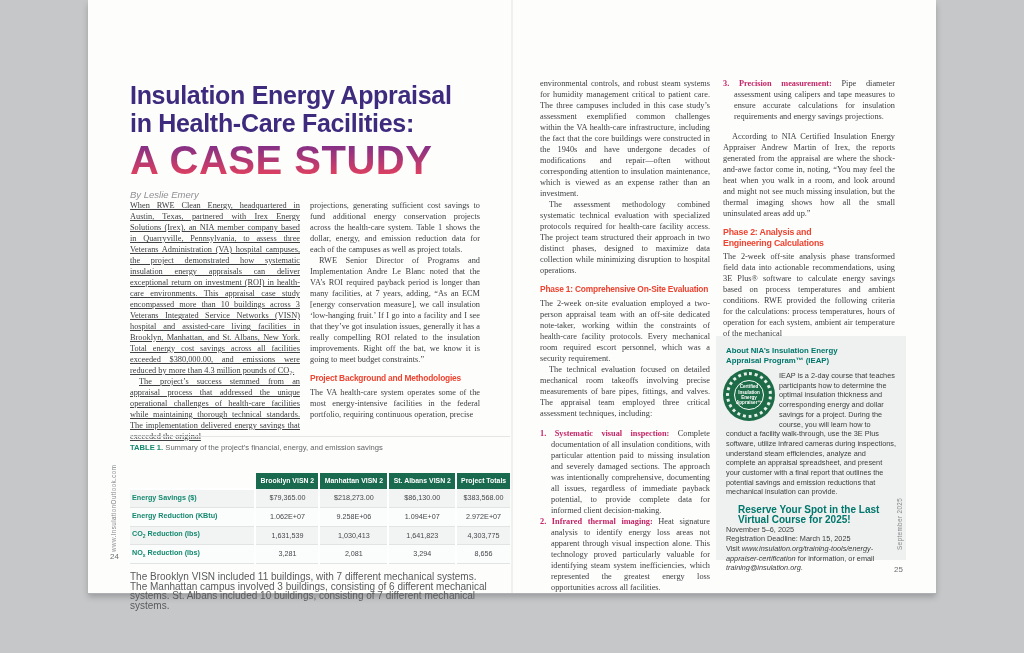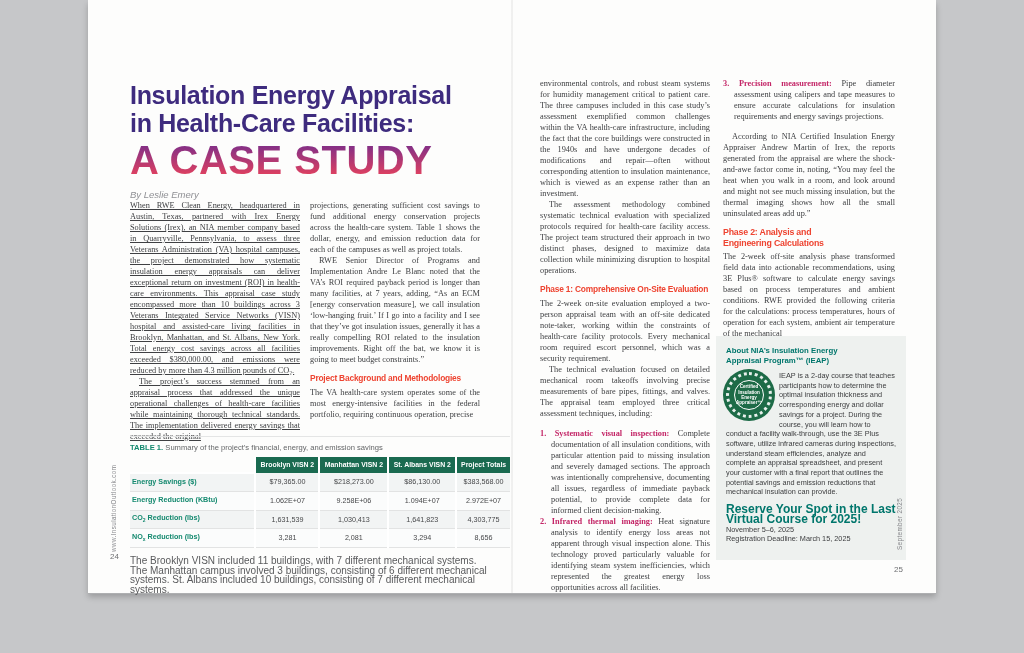--- a/index.html
+++ b/index.html
@@ -40,21 +40,21 @@
     margin:8px 0 3px;font-family:"Liberation Sans",sans-serif;font-weight:bold;
     font-size:8.4px;line-height:10.5px;letter-spacing:-.2px;color:var(--heading-red,#ee4431);
     white-space:nowrap;text-align:left;
   }
   .h-red.two{white-space:pre-line;font-size:8.8px;}
   .list{margin-top:9px;}
   .li{text-indent:-11px;padding-left:11px;}
   .li .num,.li .lead{font-weight:bold;color:var(--list-magenta,#c32566);}
   
   .tbl{position:absolute;left:42px;top:436px;width:380px;border-top:1px solid #e4e5e5;padding-top:6px;}
-  .tbl-caption{font-size:7.6px;line-height:10px;color:#636567;margin-bottom:4px;text-align:left;}
+  .tbl-caption{font-size:7.6px;line-height:10px;color:#636567;margin-bottom:20px;text-align:left;}
   .tbl-caption .tlabel{color:var(--table-label-green,#14896f);font-weight:bold;}
   table{width:100%;border-collapse:collapse;}
   th.data{
     background:var(--table-header-bg,#1a6a50);color:#fff;font-size:6.9px;line-height:8px;
     padding:4px 2px;border-left:2px solid #fff;font-weight:bold;
   }
   th.corner{background:transparent;width:33%;border-bottom:2px solid #fff;}
   td{
     font-size:7.2px;line-height:8px;padding:3.5px 2px;text-align:center;color:#47484a;
     border-left:2px solid #fff;border-bottom:1px solid #e2e3e3;
@@ -74,21 +74,21 @@
   .badge{
     float:left;width:46px;height:46px;margin:1px 7px 3px 0;border-radius:50%;
     background:var(--badge-green,#1d6b47);border:3px dotted rgba(255,255,255,.9);
     box-shadow:0 0 0 3px var(--badge-green,#1d6b47);position:relative;box-sizing:border-box;
   }
   .badge-inner{
     position:absolute;inset:5px;border-radius:50%;background:var(--badge-green,#1d6b47);
     border:1.5px solid #fff;display:flex;align-items:center;justify-content:center;
     text-align:center;color:#fff;font-size:4.6px;line-height:5.4px;font-weight:bold;padding:2px;
   }
-  .sb-reserve{margin-top:8px;font-weight:bold;font-size:12px;line-height:9.7px;color:var(--teal,#00766c);white-space:pre-line;}
+  .sb-reserve{margin-top:8px;font-weight:bold;font-size:10px;line-height:9.7px;color:var(--teal,#00766c);white-space:pre-line;margin-left:12px;}
   .sb-line{font-size:7.3px;line-height:9.7px;color:#3c3d3f;}
   .it{font-style:italic;}
   
   .vtext{
     position:absolute;writing-mode:vertical-rl;transform:rotate(180deg);
     font-size:6.3px;letter-spacing:.4px;color:#85868a;
   }
   .pagenum{position:absolute;font-size:8px;color:#6e6f71;}
 </style>
 </head>
@@ -190,19 +190,20 @@
 Appraisal Program™ (IEAP)</div>
     <div class="sb-body">
       <div class="badge">
         <div class="badge-inner">Certified Insulation Energy Appraiser™</div>
       </div>
       <span>IEAP is a 2-day course that teaches participants how to determine the optimal insulation thickness and corresponding energy and dollar savings for a project. During the course, you will learn how to conduct a facility walk-through, use the 3E Plus software, utilize infrared cameras during inspections, understand steam efficiencies, analyze and complete an appraisal spreadsheet, and present your customer with a final report that outlines the potential savings and emission reductions that mechanical insulation can provide.</span>
       <div class="sb-reserve">Reserve Your Spot in the Last
 Virtual Course for 2025!</div>
       <div class="sb-line">November 5–6, 2025</div>
       <div class="sb-line">Registration Deadline: March 15, 2025</div>
+      <div class="sb-line"><span>Visit </span><span class="it">www.insulation.org/training-tools/energy-appraiser-certification</span><span> for information, or email </span><span class="it">training@insulation.org</span><span>.</span></div>
     </div>
   </div>
 
   <div class="vtext" style="left:808px;top:470px;height:80px;">September 2025</div>
   <div class="pagenum" style="left:806px;top:565px;">25</div>
 
 </div>
 
 </body></html>

